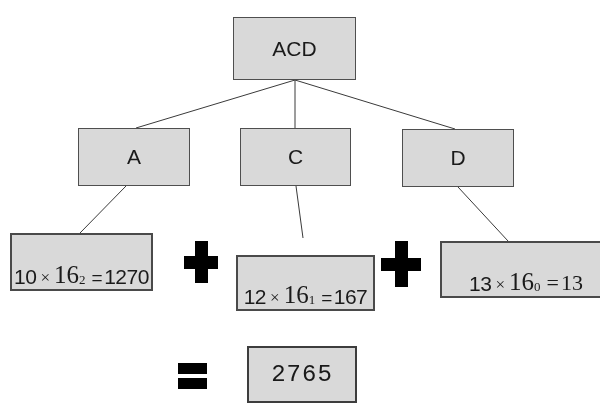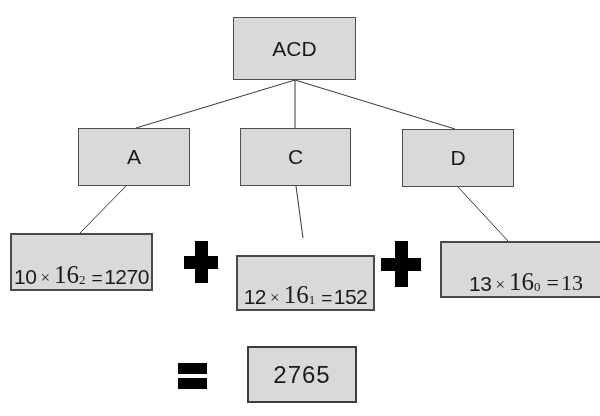--- a/index.html
+++ b/index.html
@@ -42,21 +42,21 @@
   .box-d   { left: 402px; top: 129px; width: 112px; height: 58px; }
   .formula {
     border-width: 2px;
     border-color: #4a4a4a;
     white-space: nowrap;
     align-items: flex-end;
   }
   .box-f1  { left: 10px;  top: 233px; width: 143px; height: 58px; }
   .box-f2  { left: 236px; top: 255px; width: 139px; height: 56px; }
   .box-f3  { left: 440px; top: 241px; width: 172px; height: 57px; }
-  .box-result { left: 247px; top: 346px; width: 110px; height: 57px; border-width: 2px; border-color: #3d3d3d; }
+  .box-result { left: 247px; top: 346px; width: 110px; height: 57px; border-width: 2px; border-color: #3d3d3d; font-family: Liberation Mono, monospace; }
   .result-label { font-size: 24px; letter-spacing: 1px; }
 
   .sansnum {
     font-family: "Liberation Sans", sans-serif;
     font-size: 21px;
     letter-spacing: -0.5px;
   }
   .times {
     font-family: "Liberation Serif", serif;
     font-size: 17px;
@@ -158,21 +158,21 @@
     <div class="ph"></div>
     <div class="pv"></div>
   </div>
 
   <div class="box formula box-f2">
     <span class="sansnum">12</span>
       <span class="times">×</span>
       <span class="base">16</span>
       <span class="exp">1</span>
       <span class="sansnum eq">=</span>
-      <span class="sansnum">152</span>
+      <span class="sansnum">167</span>
   </div>
 
   <div class="plus plus2">
     <div class="ph"></div>
     <div class="pv"></div>
   </div>
 
   <div class="box formula box-f3">
     <span class="sansnum">13</span>
       <span class="times">×</span>

